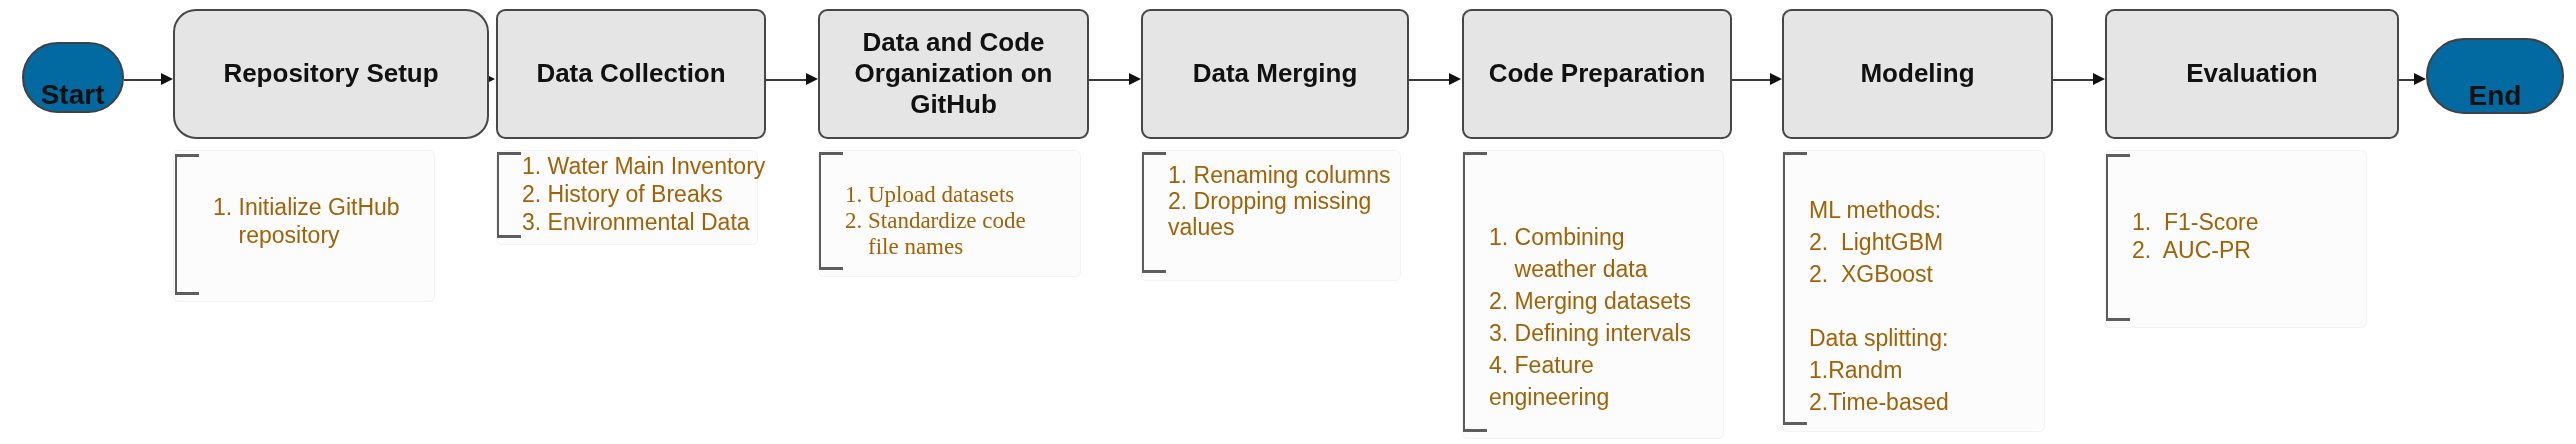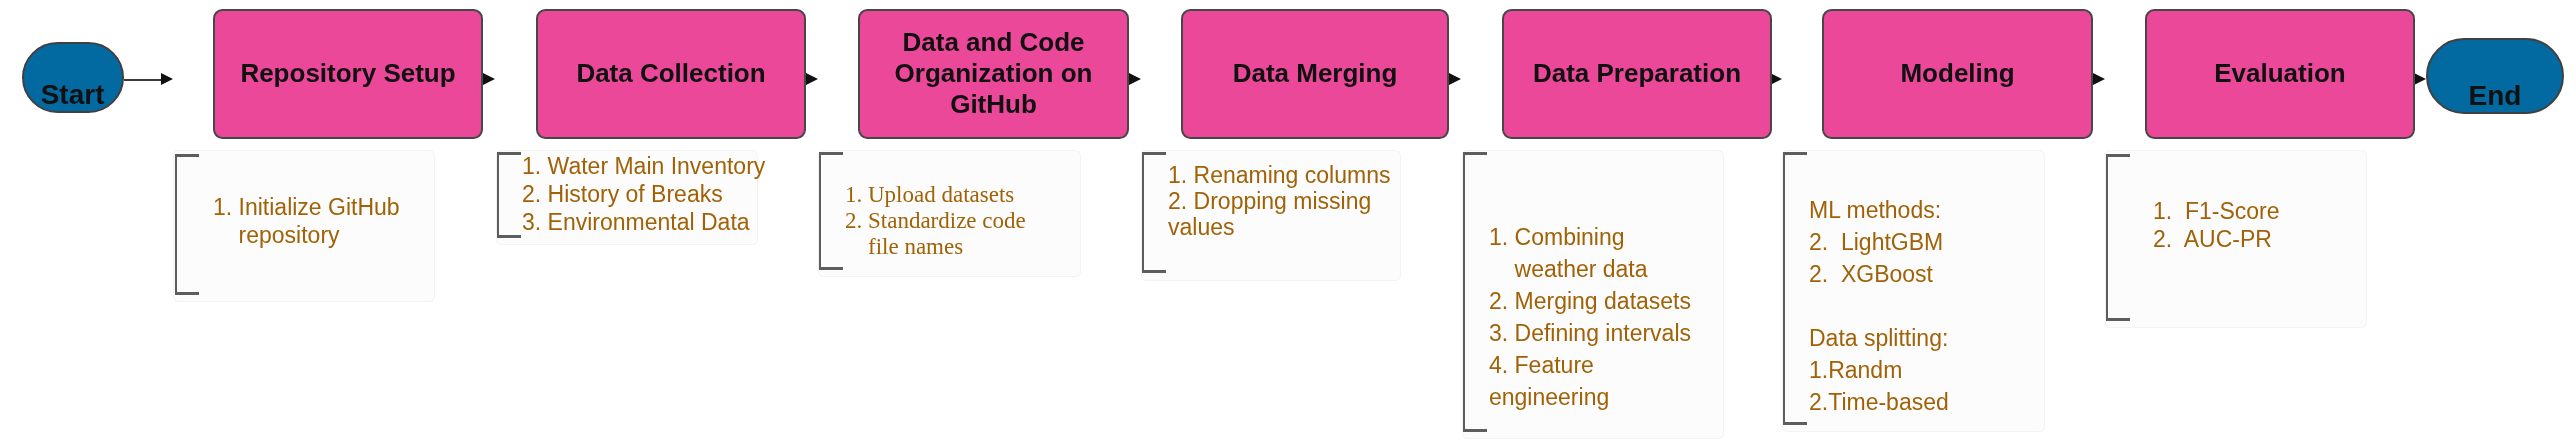--- a/index.html
+++ b/index.html
@@ -17,25 +17,24 @@
     background:#0369a1;
     display:flex;align-items:flex-end;justify-content:center;
     font-weight:bold;font-size:28px;color:#111111;
     box-sizing:border-box;
   }
   .step-box{
     position:absolute;
     top:8.8px;height:130px;
     border:2.7px solid #474747;
     border-radius:9.4px;
-    background:#ec4899;
+    background:#e5e5e5;
     display:flex;align-items:center;justify-content:center;
     box-sizing:border-box;
     z-index:2;
-    margin-left:40px;
   }
   .step-title{
     font-weight:bold;font-size:26px;line-height:31px;color:#111111;
     text-align:center;max-width:229px;
   }
   .detail-area{
     position:absolute;
     background:#fcfcfc;
     border:0.7px solid #f3f3f3;
     border-radius:5.4px;
@@ -72,21 +71,21 @@
 </head>
 <body>
 
 <div id="canvas">
   <div class="terminal" id="start-oval" style="left:21.6px;top:42px;width:102px;height:71px;">
     <span>Start</span>
   </div>
 
   <div id="steps-root">
       <div class="detail-area" style="left: 173px; top: 150px; width: 260px; height: 150px;"></div>
-      <div class="step-box" style="left: 173px; width: 270px;">
+      <div class="step-box" style="left: 173px; width: 316px; border-radius: 23px;">
         <div class="step-title">Repository Setup</div>
       </div>
       <div class="bracket" style="left: 175px; top: 154px; height: 141px;">
         <div class="tick top"></div>
         <div class="tick bottom"></div>
       </div>
       <div class="detail-lines" style="left: 200px; top: 193px; line-height: 28px; margin-left: 13px;"><div>1. Initialize GitHub</div><div>    repository</div></div>
       <div class="detail-area" style="left: 496px; top: 150px; width: 260px; height: 93px;"></div>
       <div class="step-box" style="left: 496px; width: 270px;">
         <div class="step-title">Data Collection</div>
@@ -109,45 +108,45 @@
       <div class="step-box" style="left: 1141px; width: 268px;">
         <div class="step-title">Data Merging</div>
       </div>
       <div class="bracket" style="left: 1142px; top: 152px; height: 121px;">
         <div class="tick top"></div>
         <div class="tick bottom"></div>
       </div>
       <div class="detail-lines" style="left: 1168px; top: 162px; line-height: 26px;"><div>1. Renaming columns</div><div>2. Dropping missing</div><div>values</div></div>
       <div class="detail-area" style="left: 1462px; top: 150px; width: 260px; height: 287px;"></div>
       <div class="step-box" style="left: 1462px; width: 270px;">
-        <div class="step-title">Data Preparation</div>
+        <div class="step-title">Code Preparation</div>
       </div>
       <div class="bracket" style="left: 1463px; top: 152px; height: 280px;">
         <div class="tick top"></div>
         <div class="tick bottom"></div>
       </div>
       <div class="detail-lines" style="left: 1489px; top: 221px; line-height: 32px;"><div>1. Combining</div><div>    weather data</div><div>2. Merging datasets</div><div>3. Defining intervals</div><div>4. Feature</div><div>engineering</div></div>
       <div class="detail-area" style="left: 1782px; top: 150px; width: 261px; height: 280px;"></div>
       <div class="step-box" style="left: 1782px; width: 271px;">
         <div class="step-title">Modeling</div>
       </div>
       <div class="bracket" style="left: 1783px; top: 152px; height: 273px;">
         <div class="tick top"></div>
         <div class="tick bottom"></div>
       </div>
       <div class="detail-lines" style="left: 1809px; top: 194px; line-height: 32px;"><div>ML methods:</div><div>2.  LightGBM</div><div>2.  XGBoost</div><div>&nbsp;</div><div>Data splitting:</div><div>1.Randm</div><div>2.Time-based</div></div>
       <div class="detail-area" style="left: 2105px; top: 150px; width: 260px; height: 176px;"></div>
-      <div class="step-box" style="left: 2105px; width: 270px;">
+      <div class="step-box" style="left: 2105px; width: 294px;">
         <div class="step-title">Evaluation</div>
       </div>
       <div class="bracket" style="left: 2106px; top: 154px; height: 167px;">
         <div class="tick top"></div>
         <div class="tick bottom"></div>
       </div>
-      <div class="detail-lines" style="left: 2132px; top: 197px; line-height: 28px; margin-left: 21px;"><div>1.  F1-Score</div><div>2.  AUC-PR</div></div>
+      <div class="detail-lines" style="left: 2132px; top: 208px; line-height: 28px;"><div>1.  F1-Score</div><div>2.  AUC-PR</div></div>
     </div>
   <div id="connectors-root">
       <div class="connector-line" style="left: 124px; top: 79px; width: 40px;"></div>
       <div class="connector-head" style="left: 161px; top: 73px;"></div>
       <div class="connector-line" style="left: 444px; top: 79px; width: 42px;"></div>
       <div class="connector-head" style="left: 483px; top: 73px;"></div>
       <div class="connector-line" style="left: 765px; top: 79px; width: 43px;"></div>
       <div class="connector-head" style="left: 806px; top: 73px;"></div>
       <div class="connector-line" style="left: 1089px; top: 79px; width: 42px;"></div>
       <div class="connector-head" style="left: 1129px; top: 73px;"></div>

